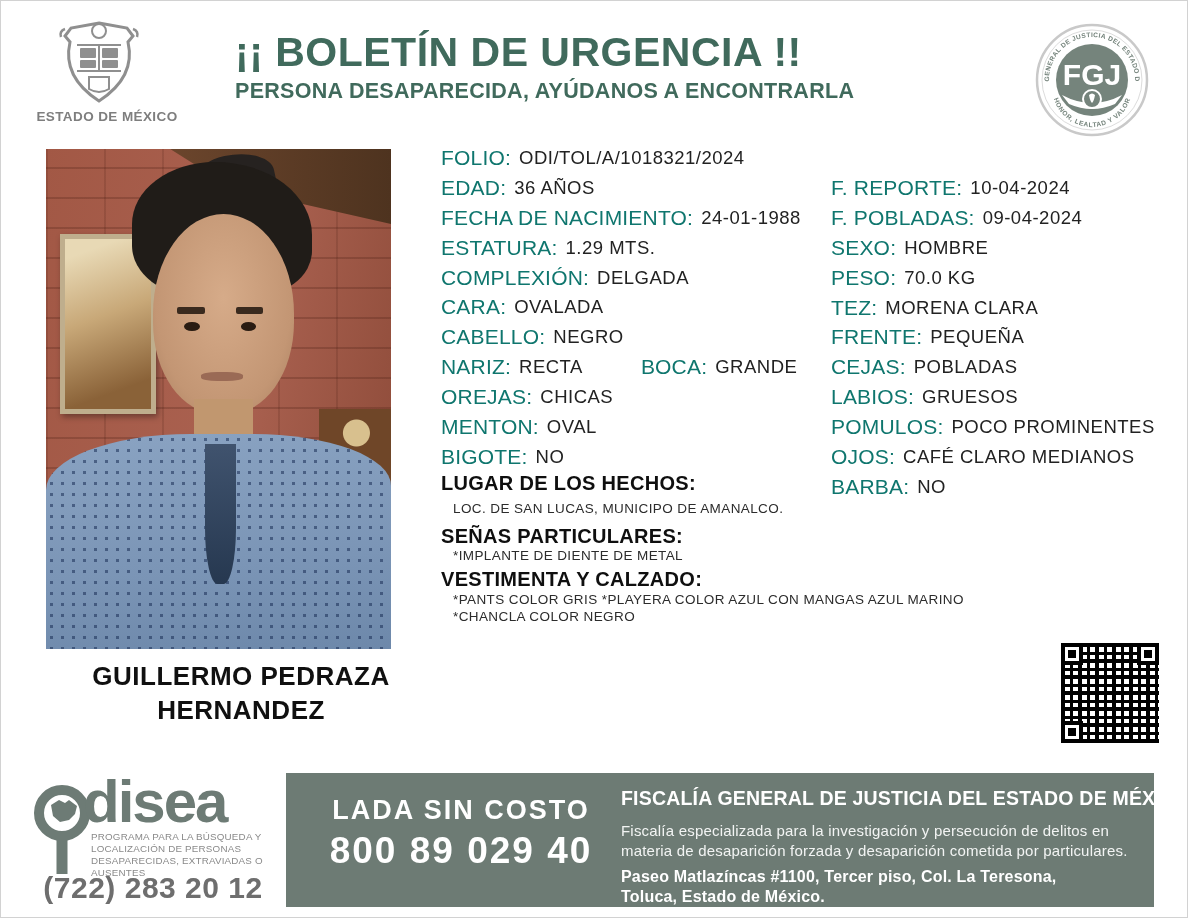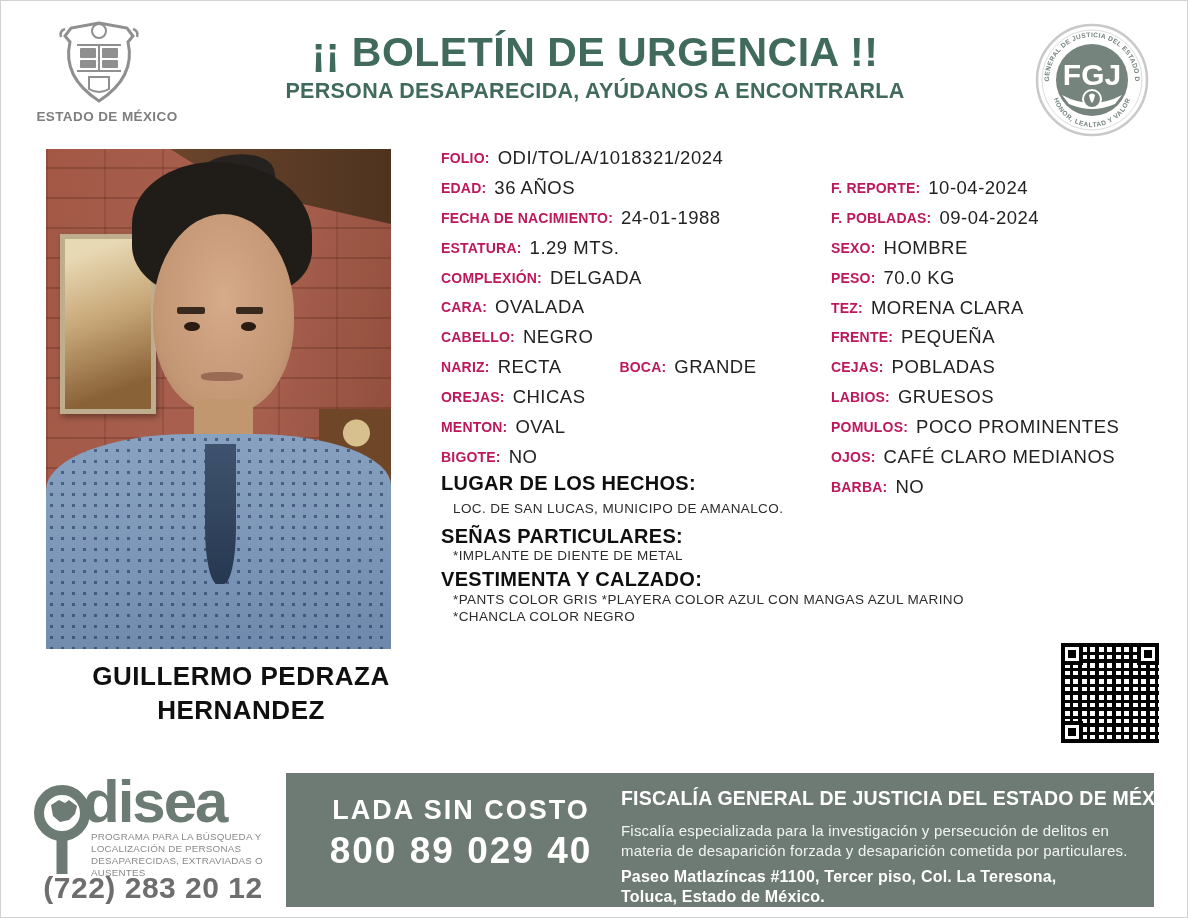--- a/index.html
+++ b/index.html
@@ -2,21 +2,21 @@
 <html><head>
 <meta charset="utf-8">
 <style>
   html,body{margin:0;padding:0;background:#eaeaea;}
   .page{position:relative;width:1188px;height:918px;background:#ffffff;
         border:1px solid #d2d2d2;box-sizing:border-box;overflow:hidden;
         font-family:"Liberation Sans",sans-serif;}
   .abs{position:absolute;}
 
   
-  .title-wrap{left:234px;top:28px;width:720px;text-align:center;}
+  .title-wrap{left:234px;top:28px;width:720px;}
   .title{font-size:41px;font-weight:800;color:#406a5c;letter-spacing:.5px;white-space:nowrap;}
   .subtitle{font-size:21.5px;font-weight:bold;color:#406a5c;margin-top:3px;letter-spacing:.3px;white-space:nowrap;}
   .edomex-caption{left:26px;top:108px;width:160px;text-align:center;font-size:13.5px;
         font-weight:bold;color:#7e7e7e;letter-spacing:.4px;white-space:nowrap;}
 
   
   .photo{left:45px;top:148px;width:345px;height:500px;overflow:hidden;background:#a25845;}
   .ph-bg{left:0;top:0;width:100%;height:100%;
      background:
        repeating-linear-gradient(0deg, rgba(60,20,10,.22) 0 2px, transparent 2px 30px),
@@ -52,21 +52,21 @@
      border-radius:42% 40% 0 0 / 26% 24% 0 0;}
   .ph-collar{left:46%;top:59%;width:9%;height:28%;
      background:linear-gradient(#40536e,#263850);border-radius:0 0 40% 40%;}
 
   
   .name{left:40px;top:658px;width:400px;text-align:center;font-weight:bold;
         font-size:26px;line-height:34px;color:#101010;letter-spacing:.5px;}
 
   
   .frow{height:29.9px;display:flex;align-items:center;white-space:nowrap;}
-  .lbl{font-weight:bold;font-size:14px;color:#be185d;margin-right:8px;letter-spacing:.2px;}
+  .lbl{font-weight:normal;font-size:21px;color:#0f766e;margin-right:8px;letter-spacing:.2px;}
   .val{font-size:18.5px;color:#222222;letter-spacing:.5px;}
   .lbl2{margin-left:58px;}
   .sec-h{font-weight:bold;font-size:20px;color:#0f0f0f;letter-spacing:.3px;white-space:nowrap;}
   .sec-d{font-size:13.5px;color:#2c2c2c;letter-spacing:.4px;line-height:17px;}
 
   
   .qr{left:1058px;top:640px;width:102px;height:104px;background:#ffffff;padding:2px;box-sizing:border-box;}
   .qr-pat{position:relative;width:100%;height:100%;
      background-image:
        repeating-linear-gradient(0deg,#000 0 4px, transparent 4px 8px, #000 8px 11px, transparent 11px 16px),

